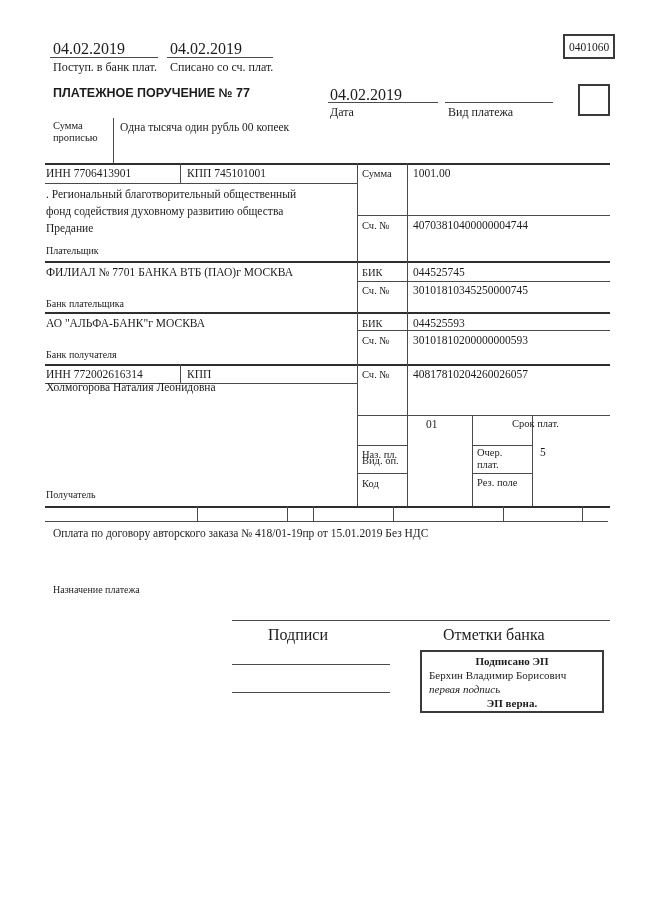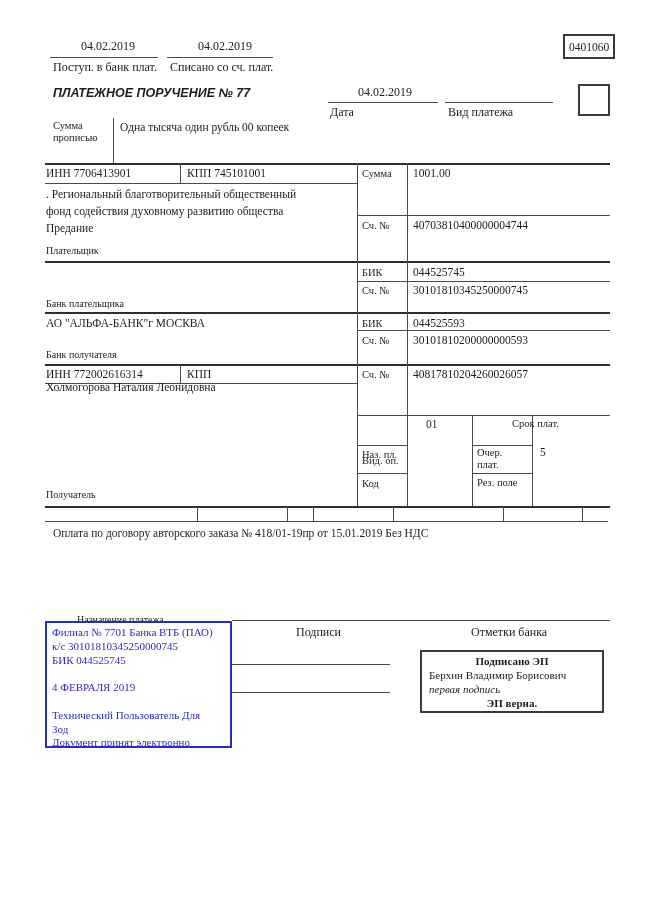--- a/index.html
+++ b/index.html
@@ -2,27 +2,27 @@
 <html><head>
 <meta charset="utf-8">
 <style>
   html,body{margin:0;padding:0;background:#fff;}
   .doc{
     position:relative;width:660px;height:919px;background:#ffffff;
     font-family:"Liberation Serif",serif;color:#1c1c1c;overflow:hidden;
   }
   .t{position:absolute;white-space:nowrap;line-height:1.15;}
   .wrap{white-space:normal;}
-  .f12{font-size:12px;margin-left:28px;}
+  .f12{font-size:16px;}
   .f115{font-size:11.5px;}
   .f105{font-size:10.5px;}
   .f10{font-size:10px;}
   .f95{font-size:12px;}
   .bold{font-weight:bold;}
-  .sans{font-family:"Liberation Sans",sans-serif;font-style:italic;}
+  .sans{font-family:"Liberation Sans",sans-serif;}
   .hline{position:absolute;height:1px;background:#4a4a4a;}
   .hline.thick{height:2px;background:#2e2e2e;}
   .vline{position:absolute;width:1px;background:#4a4a4a;}
   .box{position:absolute;border:2px solid #3a3a3a;background:#fff;}
   .code-box{display:flex;align-items:center;justify-content:center;font-size:11.5px;}
   .blue-box{
     position:absolute;left:45px;top:621px;width:187px;height:127px;
     border:2px solid #2b2bbd;background:#fff;box-sizing:border-box;
     padding:3px 5px;color:#2b2bbd;font-size:11px;line-height:13.8px;z-index:3;
   }
@@ -97,20 +97,21 @@
 
   <div class="t f115" style="left:46px;top:167px;">ИНН 7706413901</div>
   <div class="t f115" style="left:187px;top:167px;">КПП 745101001</div>
   <div class="t f105" style="left:362px;top:168px;">Сумма</div>
   <div class="t f115" style="left:413px;top:167px;">1001.00</div>
   <div class="t f115 wrap" style="left:46px;top:186px;width:262px;line-height:17px;">. Региональный благотворительный общественный фонд содействия духовному развитию общества Предание</div>
   <div class="t f105" style="left:362px;top:220px;">Сч. №</div>
   <div class="t f115" style="left:413px;top:219px;">40703810400000004744</div>
   <div class="t f10" style="left:46px;top:245px;">Плательщик</div>
 
+  <div class="t f115" style="left:46px;top:266px;">ФИЛИАЛ № 7701 БАНКА ВТБ (ПАО)г МОСКВА</div>
   <div class="t f105" style="left:362px;top:267px;">БИК</div>
   <div class="t f115" style="left:413px;top:266px;">044525745</div>
   <div class="t f105" style="left:362px;top:285px;">Сч. №</div>
   <div class="t f115" style="left:413px;top:284px;">30101810345250000745</div>
   <div class="t f10" style="left:46px;top:298px;">Банк плательщика</div>
 
   <div class="t f115" style="left:46px;top:317px;">АО "АЛЬФА-БАНК"г МОСКВА</div>
   <div class="t f105" style="left:362px;top:318px;">БИК</div>
   <div class="t f115" style="left:413px;top:317px;">044525593</div>
   <div class="t f105" style="left:362px;top:335px;">Сч. №</div>
@@ -127,40 +128,29 @@
   <div class="t f105" style="left:362px;top:419px;margin-top:36px;">Вид. оп.</div>
   <div class="t f115" style="left:413px;top:418px;margin-left:13px;">01</div>
   <div class="t f105 wrap" style="left:477px;top:418px;width:48px;margin-left:35px;">Срок плат.</div>
   <div class="t f105" style="left:362px;top:449px;">Наз. пл.</div>
   <div class="t f105 wrap" style="left:477px;top:447px;width:48px;">Очер. плат.</div>
   <div class="t f115" style="left:540px;top:446px;">5</div>
   <div class="t f105" style="left:362px;top:478px;">Код</div>
   <div class="t f105" style="left:477px;top:477px;">Рез. поле</div>
 
   <div class="t f115" style="left:53px;top:527px;">Оплата по договору авторского заказа № 418/01-19пр от 15.01.2019 Без НДС</div>
-  <div class="t f10" style="left:53px;top:614px;margin-left:24px;">Назначение платежа</div>
+  <div class="t f10" style="left:53px;top:584px;">Назначение платежа</div>
 
   <div class="hline" style="left:232px;top:620px;width:378px;"></div>
   <div class="t f12" style="left:268px;top:626px;">Подписи</div>
   <div class="hline" style="left:232px;top:664px;width:158px;"></div>
   <div class="hline" style="left:232px;top:692px;width:158px;"></div>
   <div class="t f12" style="left:443px;top:626px;">Отметки банка</div>
 
   <div class="stamp-box">
     <div class="stamp-center bold">Подписано ЭП</div>
     <div>Берхин Владимир Борисович</div>
     <div class="italic">первая подпись</div>
     <div class="stamp-center bold">ЭП верна.</div>
   </div>
 
-  <div class="blue-box">
-    <div class="bs-line">Филиал № 7701 Банка ВТБ (ПАО)</div>
-    <div class="bs-line">к/с 30101810345250000745</div>
-    <div class="bs-line">БИК 044525745</div>
-    <div class="bs-line"></div>
-    <div class="bs-line">4 ФЕВРАЛЯ 2019</div>
-    <div class="bs-line"></div>
-    <div class="bs-line">Технический Пользователь Для</div>
-    <div class="bs-line">Зод</div>
-    <div class="bs-line">Документ принят электронно</div>
-  </div>
 
 </div>
 
 </body></html>

